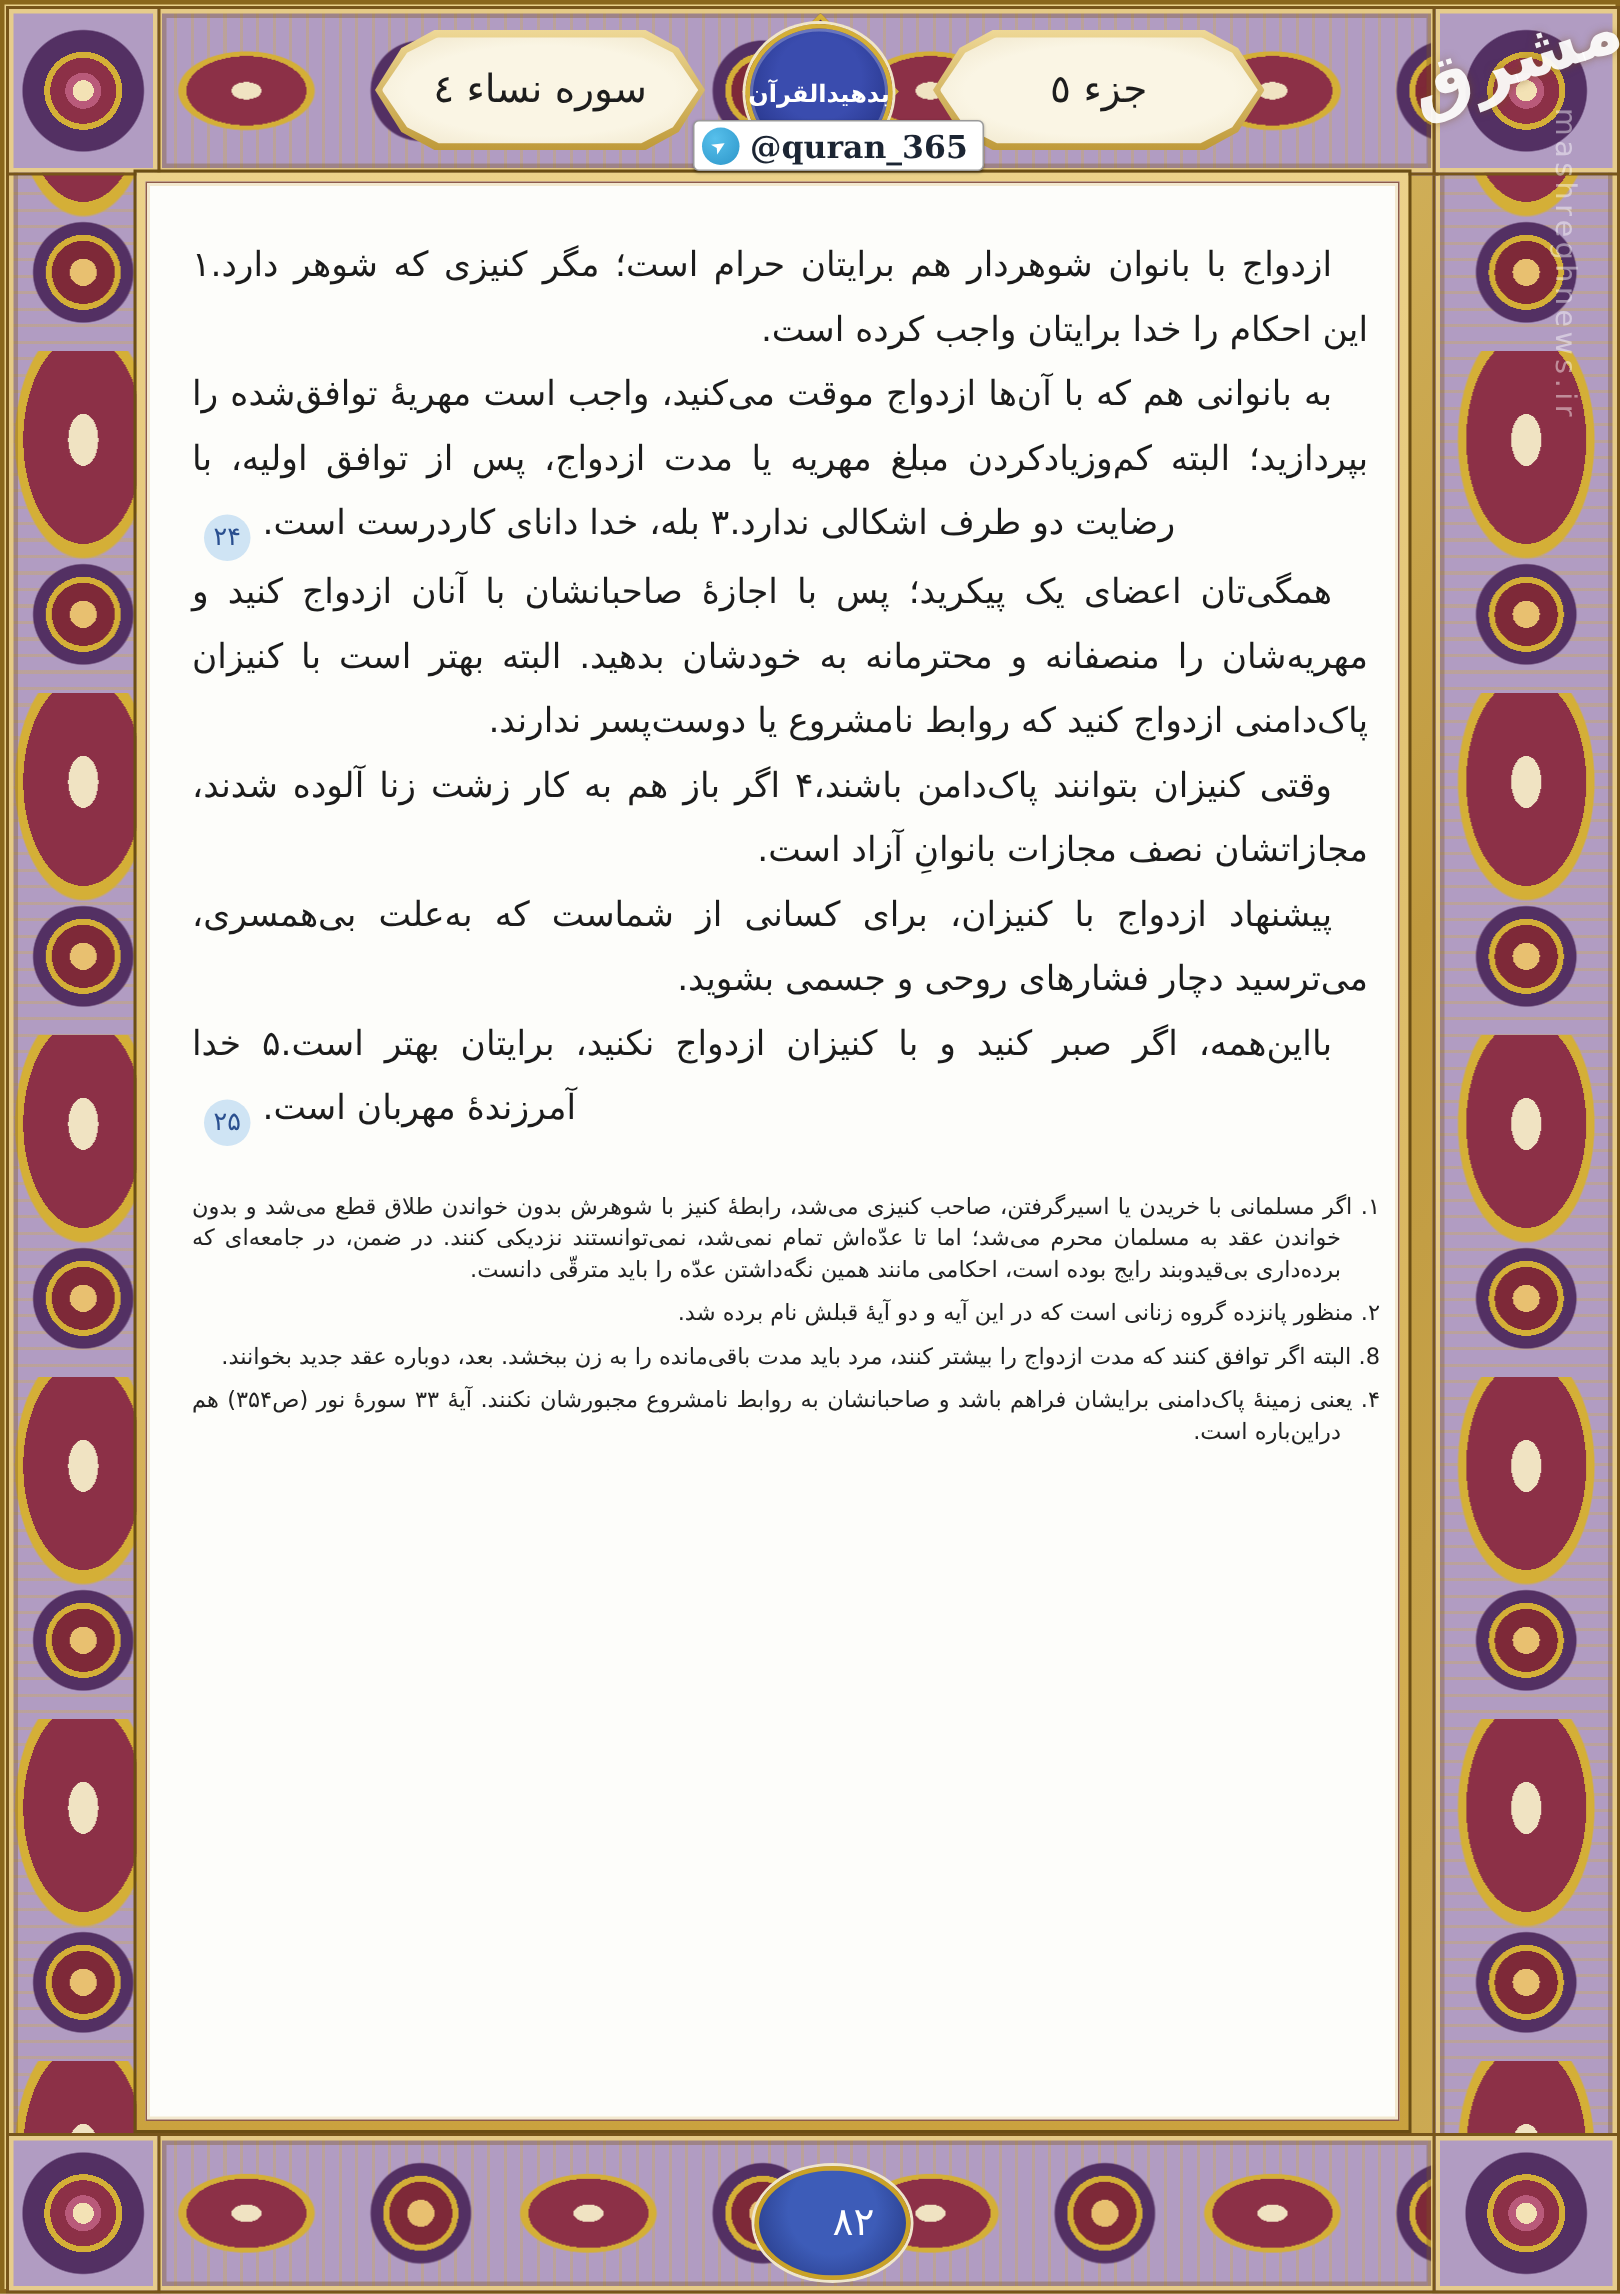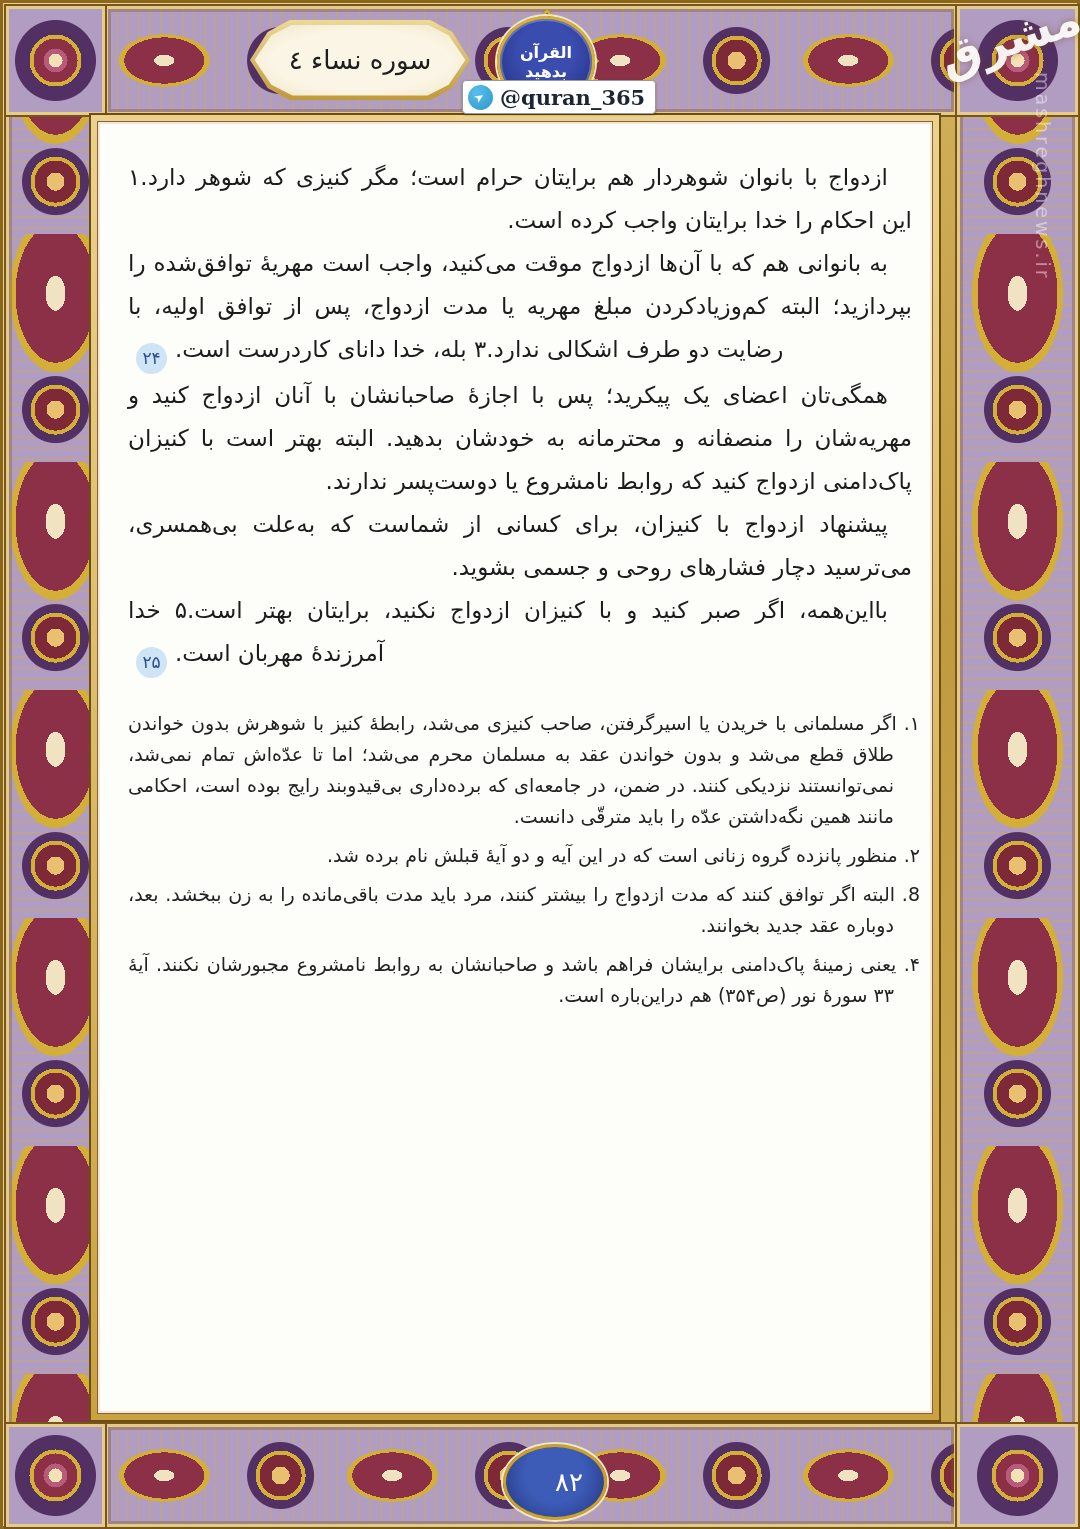--- a/index.html
+++ b/index.html
@@ -65,21 +65,21 @@
   .emblem-diamond{
     position:absolute; left:510px; top:24px; width:68px; height:68px;
     transform:rotate(45deg);
     background:#533063; border:3px solid #d4af37;
   }
   .emblem{
     position:absolute; left:497px; top:16px; width:92px; height:86px; border-radius:50%;
     background:radial-gradient(circle at 50% 38%, #3a4cae 0 40%, #1e2a78 100%);
     border:3px solid #d4af37;
     box-shadow:0 0 0 2px #f0e6c8, inset 0 0 0 2px rgba(255,255,255,.25);
-    display:flex;flex-direction:column;align-items:center;justify-content:center;
+    display:flex;flex-direction:row;align-items:center;justify-content:center;
     color:#ffffff; font-size:16px; line-height:19px; font-weight:bold;
   }
   .tg-badge{
     position:absolute; left:462px; top:80px; height:32px;
     background:#ffffff; border:1px solid #9a9a9a; border-radius:4px;
     box-shadow:0 1px 2px rgba(0,0,0,.35);
     display:flex; align-items:center; gap:7px; padding:0 10px 0 5px; z-index:5;
   }
   .tg-icon{
     width:25px;height:25px;border-radius:50%;
@@ -122,21 +122,21 @@
   }
   .main p.verse-end{text-align-last:left;}
   .vbadge{
     display:inline-flex; width:31px; height:31px; border-radius:50%;
     background:#cfe4f4; color:#2a4f8f;
     align-items:center; justify-content:center;
     font-size:17px; text-indent:0; margin:0 8px; vertical-align:-7px;
   }
   .footnotes{padding:30px 12px 0 30px; color:#222;}
   .footnotes p{
-    margin:0 0 8px 0; font-size:19px; line-height:31px;
+    margin:0 0 8px 0; font-size:15px; line-height:21px;
     text-align:justify; text-justify:inter-word;
     padding-right:26px; text-indent:-26px;
   }
 
   
   .pagenum{
     position:absolute; left:503px; top:1444px; width:70px; height:70px; border-radius:50%;
     background:radial-gradient(circle at 50% 38%, #3d5cb8 0 45%, #24357e 100%);
     border:3px solid #c9a227;
     box-shadow:0 0 0 2px #efe6cc;
@@ -154,20 +154,23 @@
   <div class="strip h strip-top"></div>
   <div class="strip h strip-bottom"></div>
   <div class="corner tl"></div>
   <div class="corner tr"></div>
   <div class="corner bl"></div>
   <div class="corner br"></div>
 
   <div class="cartouche surah">
     <div class="cartouche-inner">سوره نساء ٤</div>
   </div>
+  <div class="cartouche juz">
+    <div class="cartouche-inner">جزء ٥</div>
+  </div>
   <div class="emblem-diamond"></div>
   <div class="emblem">
     <span>القرآن</span>
     <span>بدهید</span>
   </div>
 
   <div class="tg-badge">
     <span class="tg-icon">
         <span>➤</span>
       </span>
@@ -177,20 +180,21 @@
   <div class="wm-site">mashreghnews.ir</div>
   <div class="wm-logo">مشرق</div>
 
   <div class="page-frame">
     <div class="page">
 
       <div class="main">
         <p><span>ازدواج با بانوان شوهردار هم برایتان حرام است؛ مگر کنیزی که شوهر دارد.۱ این احکام را خدا برایتان واجب کرده است.</span></p>
         <p class="verse-end"><span>به بانوانی هم که با آن‌ها ازدواج موقت می‌کنید، واجب است مهریهٔ توافق‌شده را بپردازید؛ البته کم‌وزیادکردن مبلغ مهریه یا مدت ازدواج، پس از توافق اولیه، با رضایت دو طرف اشکالی ندارد.۳ بله، خدا دانای کاردرست است.</span><span class="vbadge">۲۴</span></p>
         <p><span>همگی‌تان اعضای یک پیکرید؛ پس با اجازهٔ صاحبانشان با آنان ازدواج کنید و مهریه‌شان را منصفانه و محترمانه به خودشان بدهید. البته بهتر است با کنیزان پاک‌دامنی ازدواج کنید که روابط نامشروع یا دوست‌پسر ندارند.</span></p>
+        <p><span>وقتی کنیزان بتوانند پاک‌دامن باشند،۴ اگر باز هم به کار زشت زنا آلوده شدند، مجازاتشان نصف مجازات بانوانِ آزاد است.</span></p>
         <p><span>پیشنهاد ازدواج با کنیزان، برای کسانی از شماست که به‌علت بی‌همسری، می‌ترسید دچار فشارهای روحی و جسمی بشوید.</span></p>
         <p class="verse-end"><span>بااین‌همه، اگر صبر کنید و با کنیزان ازدواج نکنید، برایتان بهتر است.۵ خدا آمرزندهٔ مهربان است.</span><span class="vbadge">۲۵</span></p>
       </div>
 
       <div class="footnotes">
         <p>۱. اگر مسلمانی با خریدن یا اسیرگرفتن، صاحب کنیزی می‌شد، رابطهٔ کنیز با شوهرش بدون خواندن طلاق قطع می‌شد و بدون خواندن عقد به مسلمان محرم می‌شد؛ اما تا عدّه‌اش تمام نمی‌شد، نمی‌توانستند نزدیکی کنند. در ضمن، در جامعه‌ای که برده‌داری بی‌قیدوبند رایج بوده است، احکامی مانند همین نگه‌داشتن عدّه را باید مترقّی دانست.</p>
         <p>۲. منظور پانزده گروه زنانی است که در این آیه و دو آیهٔ قبلش نام برده شد.</p>
         <p>8. البته اگر توافق کنند که مدت ازدواج را بیشتر کنند، مرد باید مدت باقی‌مانده را به زن ببخشد. بعد، دوباره عقد جدید بخوانند.</p>
         <p>۴. یعنی زمینهٔ پاک‌دامنی برایشان فراهم باشد و صاحبانشان به روابط نامشروع مجبورشان نکنند. آیهٔ ۳۳ سورهٔ نور (ص۳۵۴) هم دراین‌باره است.</p>
 

